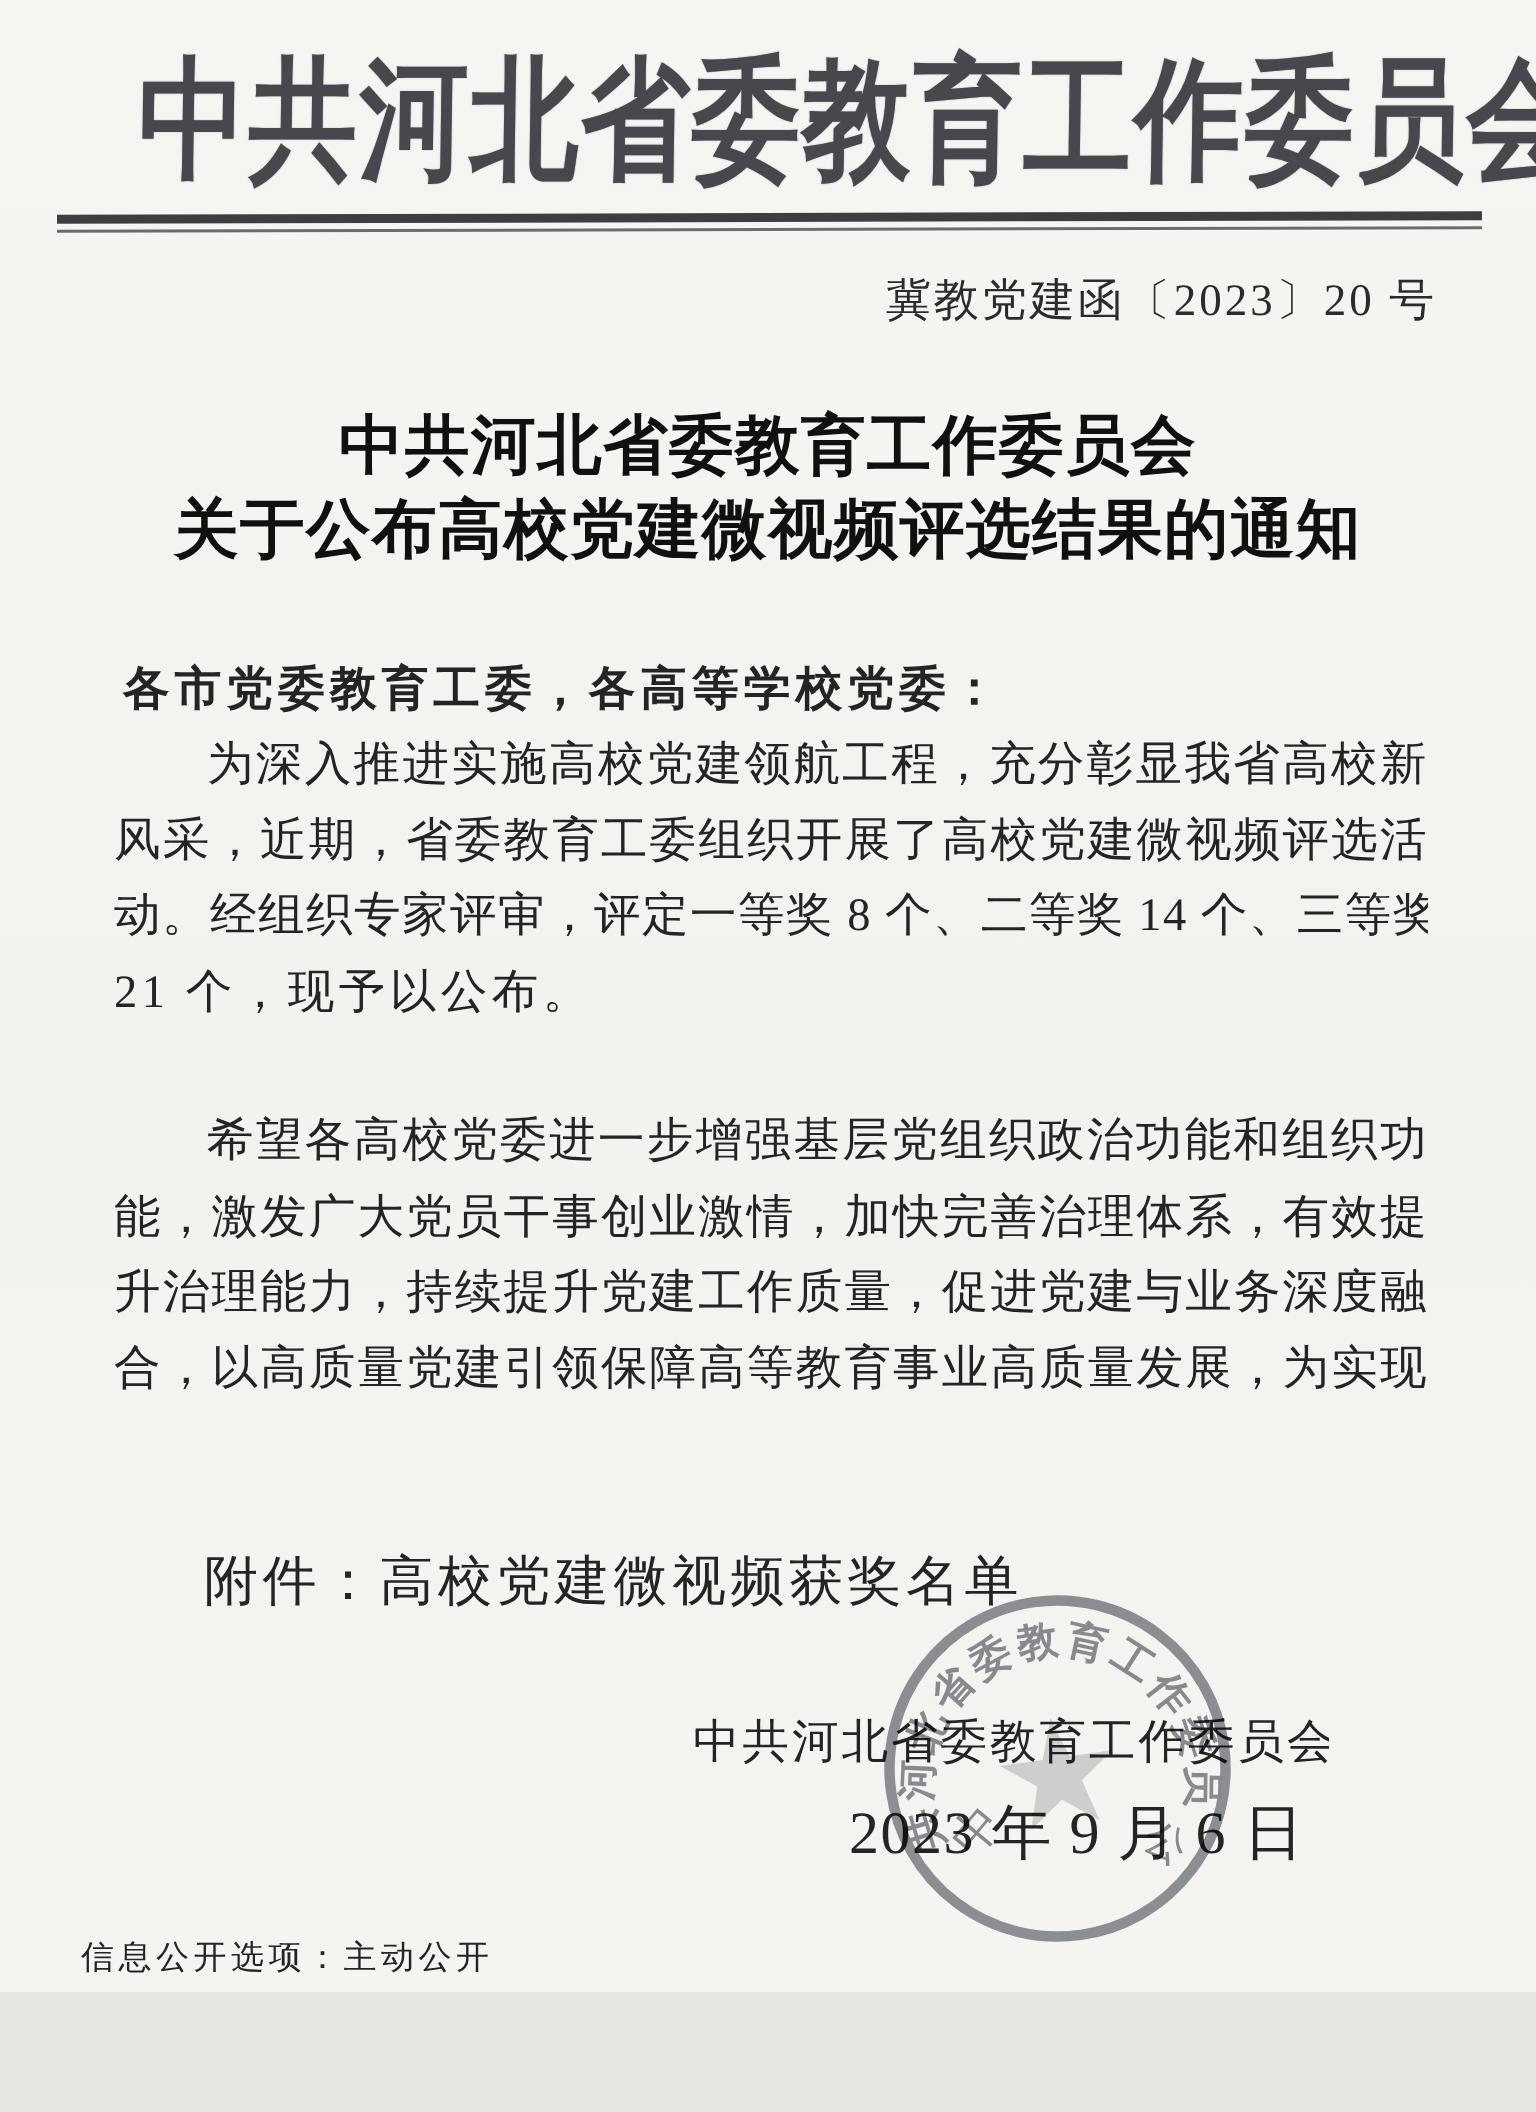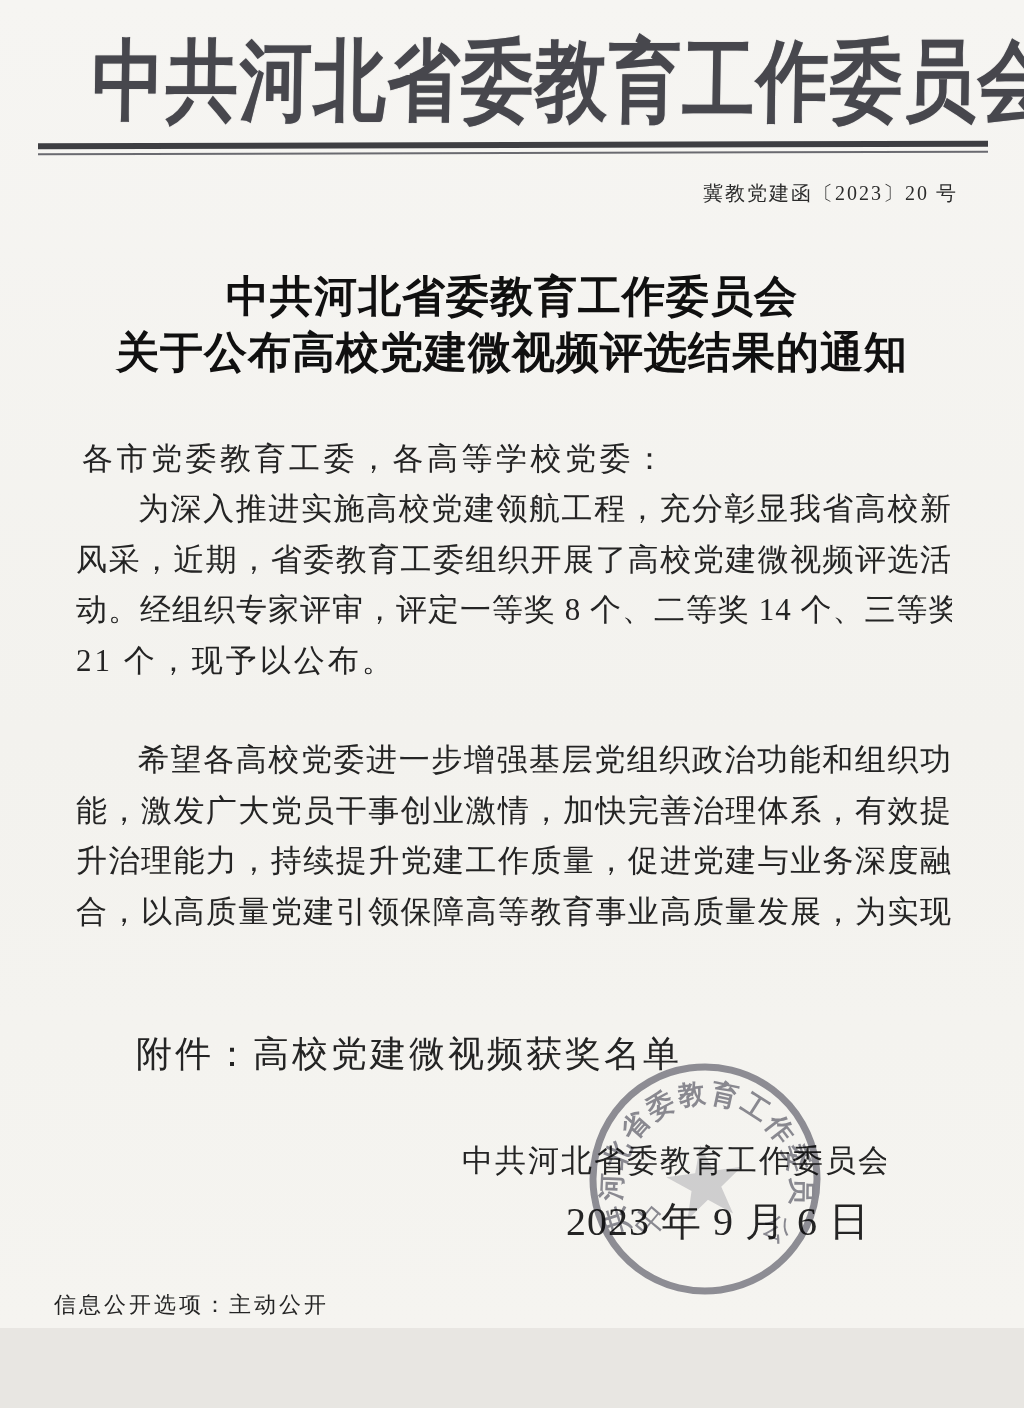--- a/index.html
+++ b/index.html
@@ -27,37 +27,38 @@
     transform-origin: 50% 50%;
     white-space: nowrap;
     text-shadow: 0 0 1px rgba(70,70,76,0.55);
   }
   .rules { position: absolute; top: 142px; left: 38px; width: 950px; transform: rotate(-0.15deg); }
   .rule-thick { height: 6px; background: #3e3e42; }
   .rule-thin  { height: 2px; background: #6a6a70; margin-top: 4px; }
   
   .docnum {
     position: absolute; top: 180px; right: 66px;
-    font-size: 20px; letter-spacing: 2px; color: #2b2b2b;
+    font-size: 30px; letter-spacing: 2px; color: #2b2b2b;
     white-space: nowrap;
   }
   
   .title-line {
     position: absolute; left: 0; width: 100%;
     text-align: center; font-weight: bold;
     font-size: 43px; color: #101010; letter-spacing: 1px;
     white-space: nowrap;
   }
   .title-1 { top: 268px; }
   .title-2 { top: 324px; }
   
   .salutation {
     position: absolute; top: 438px; left: 82px;
     font-size: 31px; letter-spacing: 3.5px; color: #242424;
     white-space: nowrap;
+    font-weight: bold;
   }
   .para {
     position: absolute; left: 76px; width: 876px;
     font-size: 31px; color: #242424;
   }
   .para-1 { top: 484px; }
   .para-2 { top: 735px; }
   .bline {
     height: 50.5px; line-height: 50.5px;
     text-align: justify; text-align-last: justify;

